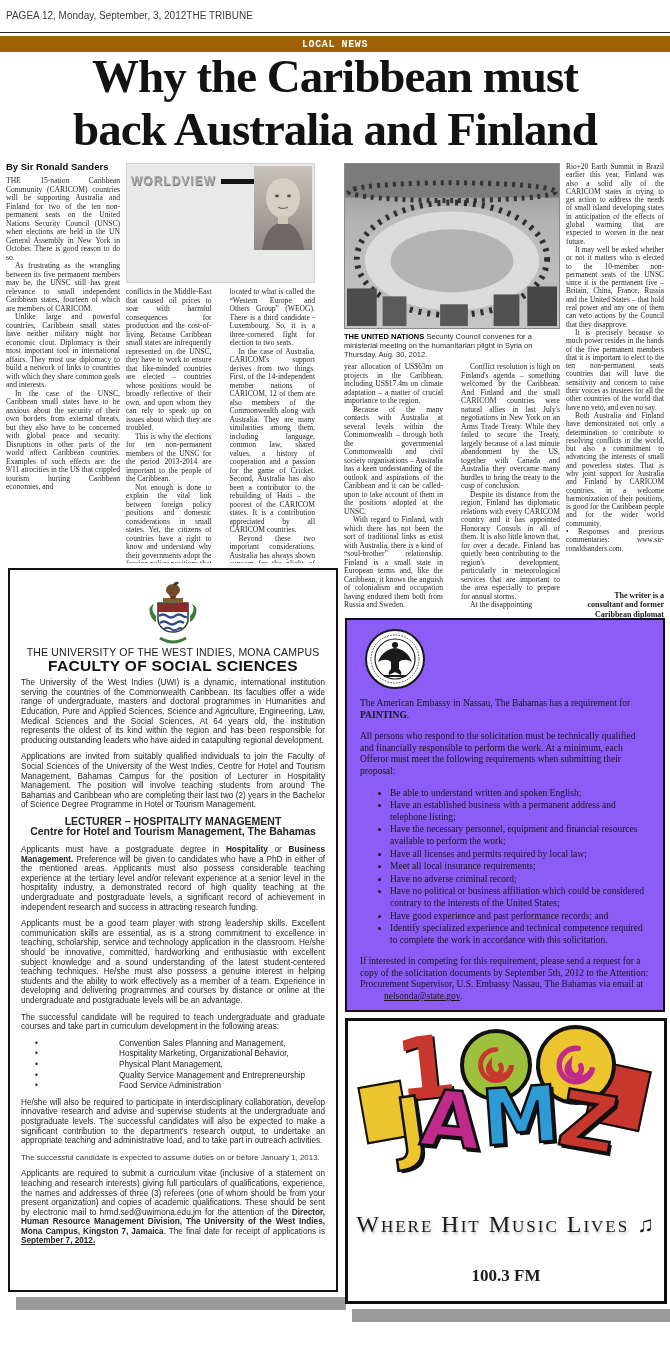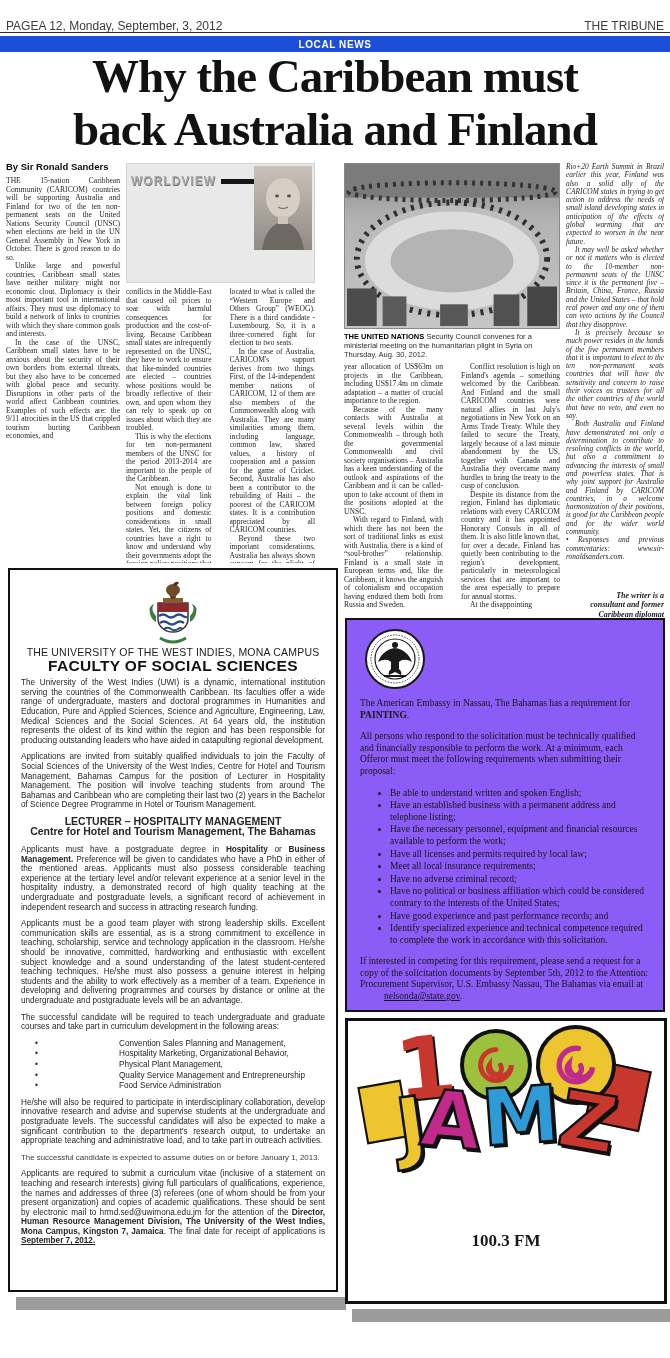--- a/index.html
+++ b/index.html
@@ -1,25 +1,25 @@
 <!DOCTYPE html>
 <html><head>
 <meta charset="utf-8">
 <style>
   * { box-sizing: border-box; }
   html,body { margin:0; padding:0; background:#e8e8e8; }
   .page { position:relative; width:670px; height:1358px; background:#ffffff;
           font-family:"Liberation Sans", sans-serif; color:#1a1a1a; overflow:hidden; margin:0 auto; }
 
   
-  .masthead { position:absolute; top:19px; left:6px; right:6px; display:flex;
-              justify-content:space-between; font-size:12px; color:#3c3c3c; }
+  .masthead { position:absolute; top:10px; left:6px; right:6px; display:flex;
+              font-size:10px; color:#3c3c3c; }
   .rule { position:absolute; top:32px; left:0; width:670px; height:1px; background:#2a2a2a; }
-  .section-bar { position:absolute; top:36px; left:0; width:670px; height:16px; background:#1d4ed8;
-                 display:flex; align-items:center; justify-content:center; }
+  .section-bar { position:absolute; top:36px; left:0; width:670px; height:16px; background:#a16207;
+                 display:flex; align-items:center; justify-content:center;font-family:Liberation Mono, monospace; }
   .section-bar span { color:#fff; font-weight:bold; font-size:10px; letter-spacing:.6px; }
 
   .headline { position:absolute; top:50px; left:0; width:670px; margin:0; text-align:center;
               font-family:"Liberation Serif", serif; font-weight:bold; font-size:47px; line-height:53px;
               letter-spacing:-1px; color:#121212; white-space:pre-line; }
   .byline { position:absolute; top:161px; left:6px; font-weight:bold; font-size:9.5px; color:#0d0d0d; }
 
   
   .col p { margin:0; text-indent:9px; text-align:justify;
            font-family:"Liberation Serif", serif; font-size:7.6px; line-height:8.5px; color:#1f1f1f; }
@@ -40,21 +40,21 @@
   .midblock .twocol { margin-top:5px; height:275px; }
   .twocol .col { flex:1; overflow:hidden; }
 
   .photoblock { position:absolute; left:344px; top:163px; width:216px; }
   .unphoto { display:block; width:216px; height:166px; border:1px solid #888; }
   .caption { margin:3px 0 0; font-size:7.5px; line-height:9px; color:#2e2e2e; }
   .caption b { color:#000; }
   .photoblock .twocol { margin-top:4px; height:252px; }
 
   .col6 { position:absolute; left:566px; top:163px; width:98px; height:456px;
-          display:flex; flex-direction:column;font-style:italic; }
+          display:flex; flex-direction:column; }
   .c6text { flex:1; overflow:hidden; }
   .c6text p { font-size:7.4px; line-height:8.3px; }
   .linknote { text-indent:0 !important; }
   .credit { font-family:"Liberation Serif", serif; font-weight:bold; font-size:8px; line-height:9.5px;
             text-align:right; white-space:pre-line; margin-top:2px; }
 
   
   .uwi { position:absolute; left:8px; top:568px; width:330px; height:724px; border:2px solid #111;
          background:#fff; padding:6px 11px; font-size:8.2px; line-height:9.6px; color:#262626; overflow:hidden; }
   .uwi p { margin:0 0 7px; text-align:justify; }
@@ -123,20 +123,21 @@
   <div class="section-bar">
     <span>LOCAL NEWS</span>
   </div>
 
   <h1 class="headline">Why the Caribbean must
 back Australia and Finland</h1>
   <div class="byline">By Sir Ronald Sanders</div>
 
   <div class="col col1">
     <p class="ni">THE 15-nation Caribbean Community (CARICOM) countries will be supporting Australia and Finland for two of the ten non-permanent seats on the United Nations Security Council (UNSC) when elections are held in the UN General Assembly in New York in October.  There is good reason to do so.</p>
+    <p>As frustrating as the wrangling between its five permanent members may be, the UNSC still has great relevance to small independent Caribbean states, fourteen of which are members of CARICOM.</p>
     <p>Unlike large and powerful countries, Caribbean small states have neither military might nor economic clout. Diplomacy is their most important tool in international affairs. They must use diplomacy to build a network of links to countries with which they share common goals and interests.</p>
     <p>In the case of the UNSC, Caribbean small states have to be anxious about the security of their own borders from external threats, but they also have to be concerned with global peace and security. Disruptions in other parts of the world affect Caribbean countries. Examples of such effects are: the 9/11 atrocities in the US that crippled tourism hurting Caribbean economies, and</p>
   </div>
 
   <div class="midblock">
     <div class="insight">
       <div class="insight-sub">
         <span class="strand">WORLDVIEW</span>
         <span class="bar"></span>
       </div>
@@ -303,17 +304,18 @@
           </svg>
         </span>
       </div>
       <div class="jz-row2">
         <span class="l-j">J</span>
         <span class="l-a">A</span>
         <span class="l-m">M</span>
         <span class="l-z">Z</span>
       </div>
     </div>
+    <div class="jz-tag"><span>Where Hit Music Lives</span> <span class="jz-note">♫</span></div>
     <div class="jz-freq">100.3 FM</div>
   </section>
   <div class="shadow s2"></div>
 
 </div>
 
 </body></html>

